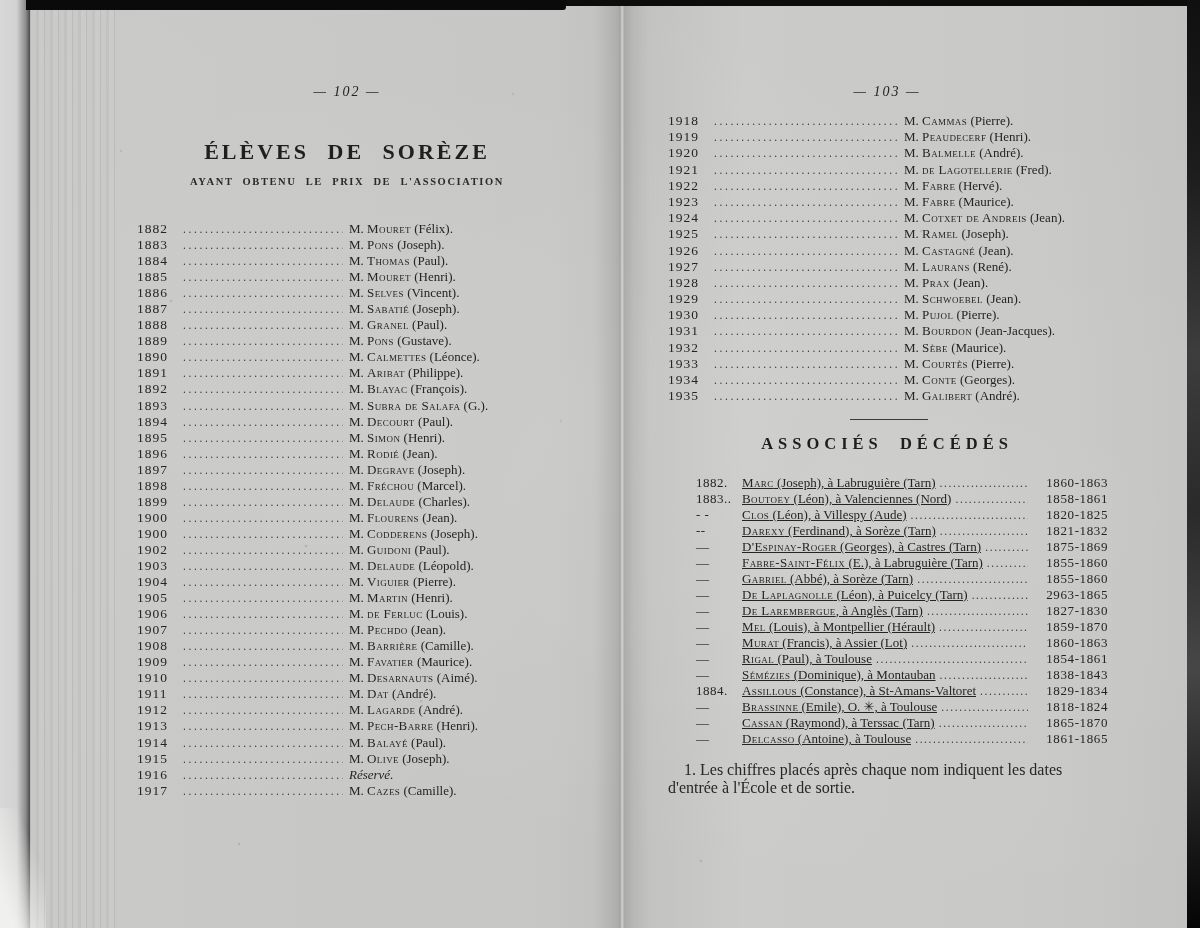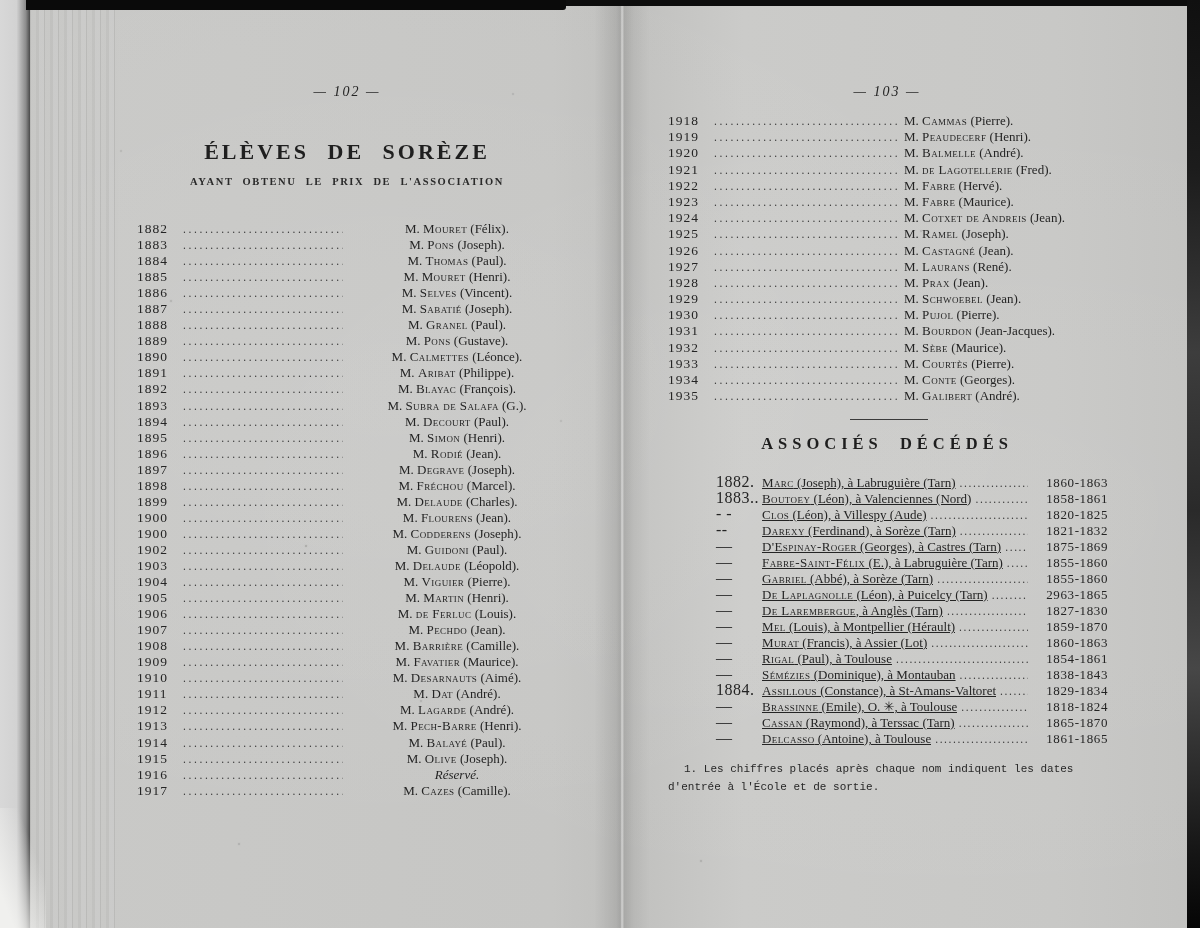--- a/index.html
+++ b/index.html
@@ -47,40 +47,40 @@
   .list-left{top:219px;padding-left:4px;}
   .list-right{top:111px;padding-left:2px;}
   .row{display:flex;align-items:baseline;white-space:nowrap;}
   .list-left .row{height:16.06px;}
   .list-right .row{height:16.2px;}
   .yr{flex:0 0 44px;font-size:13.5px;letter-spacing:1px;}
   .dots{flex:1 1 0;min-width:0;overflow:hidden;margin:0 6px 0 2px;color:#3c3c3c;}
   .dots::before{content:"..........................................................................";
     font-size:11.5px;letter-spacing:2.6px;}
   .nm{font-size:13px;}
-  .list-left .nm{flex:0 0 216px;text-align:center;}
+  .list-left .nm{flex:0 0 216px;}
   .list-right .nm{flex:0 0 206px;}
   .sc{font-variant:small-caps;letter-spacing:.4px;}
   .it{font-style:italic;}
 
   .rule{position:absolute;top:419px;left:184px;width:78px;border-top:1.5px solid #3a3a3a;}
   .section-title{position:absolute;top:434px;width:100%;text-align:center;margin:0;
     font-size:16.5px;font-weight:700;letter-spacing:5px;word-spacing:8px;color:#1e1e1e;}
 
   .dlist{position:absolute;top:473px;left:0;width:442px;padding-left:30px;box-sizing:border-box;}
   .drow{display:flex;align-items:baseline;height:16px;white-space:nowrap;}
-  .yr2{flex:0 0 46px;font-size:16px;letter-spacing:.5px;margin-left:20px;}
+  .yr2{flex:0 0 46px;font-size:13px;letter-spacing:.5px;}
   .nm2{flex:0 1 auto;font-size:13px;overflow:hidden;text-decoration:underline;}
   .dots2{flex:1 1 0;min-width:8px;overflow:hidden;margin:0 4px;color:#3c3c3c;}
   .dots2::before{content:"........................................................";
     font-size:11.5px;letter-spacing:1.6px;}
   .dates{flex:0 0 76px;text-align:right;font-size:13px;letter-spacing:.6px;}
 
   .footnote{position:absolute;top:761px;left:2px;width:426px;margin:0;
-    font-size:11px;line-height:17.5px;text-indent:16px;color:#272727;font-family:Liberation Mono, monospace;}
+    font-size:16px;line-height:17.5px;text-indent:16px;color:#272727;}
 </style>
 </head>
 <body>
 
 <div class="scan">
   <div class="edge-left"></div>
   <div class="page-stack-left"></div>
   <div class="corner-light"></div>
   <div class="fold"></div>
   <div class="bar-top"></div>

